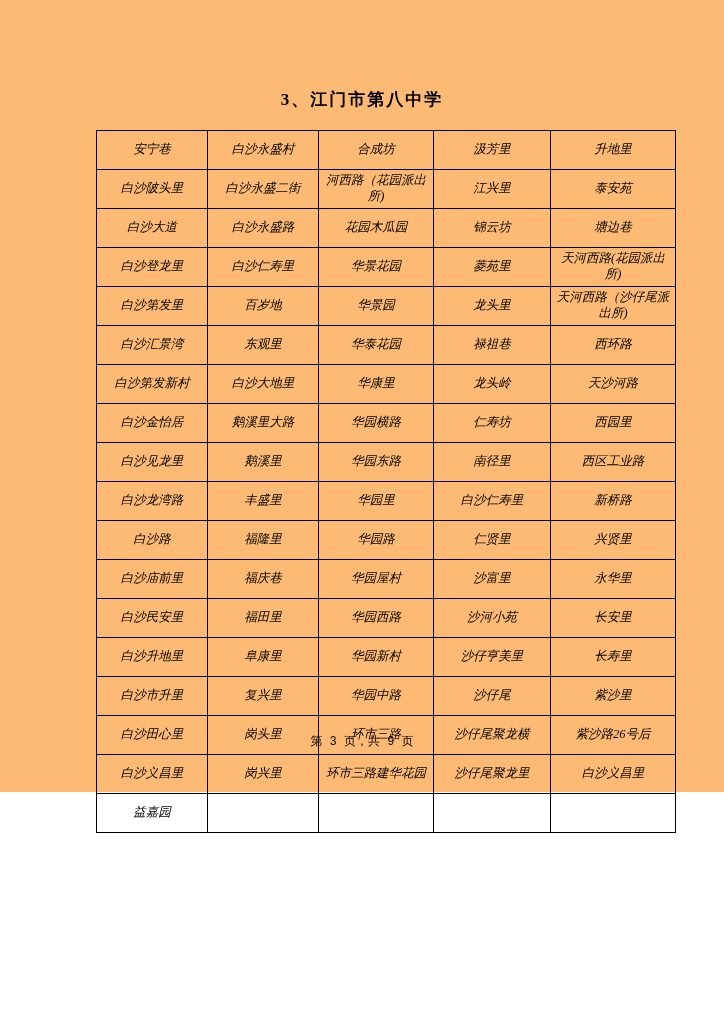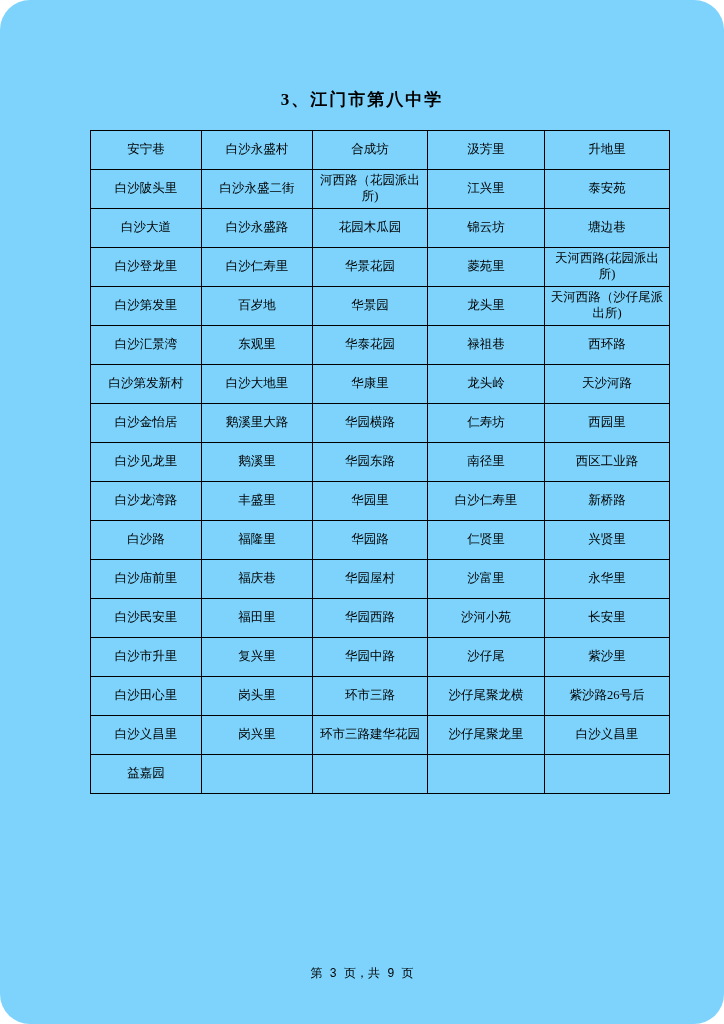--- a/index.html
+++ b/index.html
@@ -9,42 +9,42 @@
   }
   body {
     width: 724px;
     height: 1024px;
     font-family: "Liberation Serif", "DejaVu Serif", serif;
     color: #000000;
     position: relative;
   }
   .page {
     width: 724px;
-    height: 1024px;
+    height: 792px;
     box-sizing: border-box;
     position: relative;
-    background: #7dd3fc;
-    border-radius: 30px;
+    background: #fdba74;
   }
   .doc-title {
     position: absolute;
     top: 88px;
     left: 0;
     width: 724px;
     text-align: center;
     font-size: 17px;
     font-weight: bold;
     letter-spacing: 2px;
     font-family: "Liberation Serif", "DejaVu Serif", serif;
   }
   .table-wrap {
     position: absolute;
     top: 130px;
-    left: 90px;
+    left: 96px;
     width: 544px;
+    font-style: italic;
   }
   table.addr {
     border-collapse: collapse;
     width: 544px;
     table-layout: fixed;
   }
   table.addr td {
     border: 1px solid #000000;
     height: 34px;
     text-align: center;
@@ -165,20 +165,27 @@
           <td class="c4">永华里</td>
         </tr>
         <tr>
           <td class="c0">白沙民安里</td>
           <td class="c1">福田里</td>
           <td class="c2">华园西路</td>
           <td class="c3">沙河小苑</td>
           <td class="c4">长安里</td>
         </tr>
         <tr>
+          <td class="c0">白沙升地里</td>
+          <td class="c1">阜康里</td>
+          <td class="c2">华园新村</td>
+          <td class="c3">沙仔亨美里</td>
+          <td class="c4">长寿里</td>
+        </tr>
+        <tr>
           <td class="c0">白沙市升里</td>
           <td class="c1">复兴里</td>
           <td class="c2">华园中路</td>
           <td class="c3">沙仔尾</td>
           <td class="c4">紫沙里</td>
         </tr>
         <tr>
           <td class="c0">白沙田心里</td>
           <td class="c1">岗头里</td>
           <td class="c2">环市三路</td>

